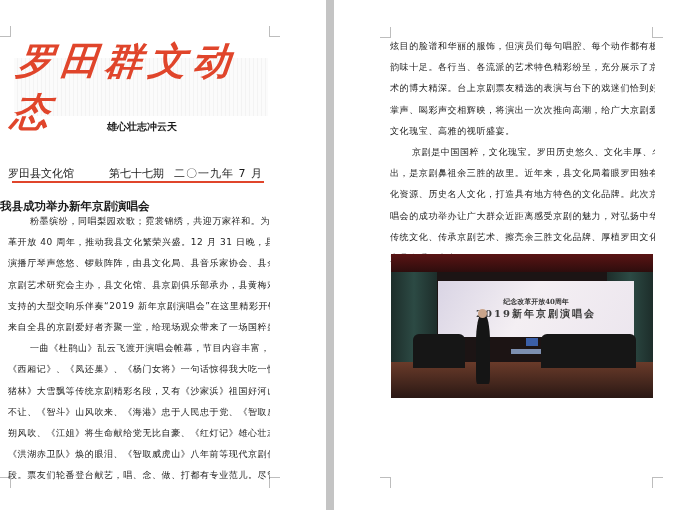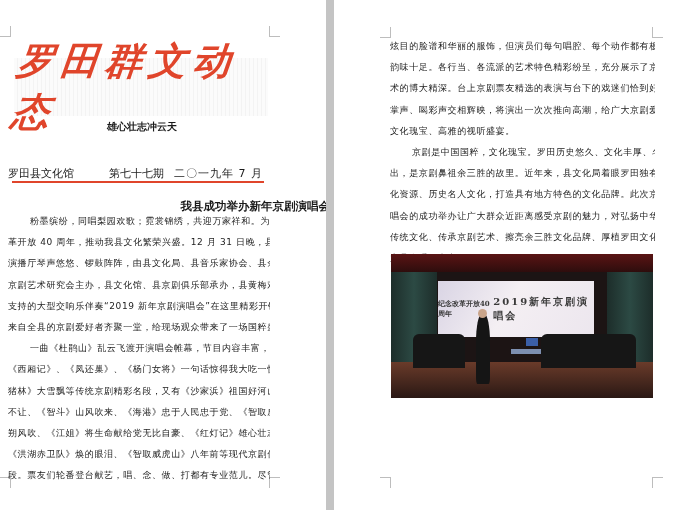--- a/index.html
+++ b/index.html
@@ -30,38 +30,38 @@
     color:#e0452b; font-size:38px; letter-spacing:6px; transform:skewX(-6deg);
   }
   .issue-total { position:absolute; left:0; width:284px; top:120px; text-align:center; font-size:10px; font-weight:bold; }
   .info-row { position:absolute; left:8px; top:158px; font-size:10px; width:300px; height:14px; }
   .info-row span { position:absolute; top:8px; white-space:nowrap; }
   .info-org { left:0; font-size:11px; }
   .info-issue { left:101px; font-size:11px; }
   .info-date { left:166px; font-size:11px; letter-spacing:1px; }
   .red-rule { position:absolute; left:12px; top:181px; width:252px; height:2px; background:#e0452b; }
 
-  .article-title { position:absolute; left:0; width:330px; top:199px; text-align:right; font-family:"DejaVu Serif", serif; font-weight:bold; font-size:11.5px; }
+  .article-title { position:absolute; left:0; width:330px; top:199px; text-align:left; font-family:"DejaVu Serif", serif; font-weight:bold; font-size:11.5px; }
 
   .body-text { position:absolute; font-size:9px; line-height:21.2px; letter-spacing:0.6px; color:#222; white-space:nowrap; }
   .body-left { left:8px; top:211px; width:262px; }
   .body-right { left:390px; top:36px; width:265px; }
   .body-text .ln { display:block; height:21.2px; overflow:hidden; }
   .ind { padding-left:22px; }
 
   .photo {
     position:absolute; left:391px; top:254px; width:262px; height:144px;
     background:#1c1414; overflow:hidden;
   }
   .photo .curtain { position:absolute; left:0; top:0; width:100%; height:18px; background:linear-gradient(#5a1414,#2e0d0d); }
   .photo .curtain-side { position:absolute; top:18px; width:46px; height:100px; background:linear-gradient(90deg,#1d2d2a,#2c4a44,#1d2d2a); }
   .photo .screen {
-    position:absolute; left:47px; top:27px; width:156px; height:56px;
+    position:absolute; left:47px; top:27px; width:196px; height:56px;
     background:linear-gradient(120deg,#d9d4e4,#f4eff3 45%,#ece6ee);
-    display:flex; flex-direction:row; align-items:center; justify-content:center;
+    display:flex; flex-direction:column; align-items:center; justify-content:center;
   }
   .photo .screen .s1 { font-family:"DejaVu Serif", serif; font-size:7px; font-weight:bold; color:#3a3a3a; }
   .photo .screen .s2 { font-family:"DejaVu Serif", serif; font-size:10px; font-weight:bold; color:#3a3a3a; letter-spacing:2px; }
   .photo .stage { position:absolute; left:0; top:108px; width:100%; height:36px; background:linear-gradient(#6a3b2a,#2a1814); }
   .photo .person { position:absolute; background:#141414; border-radius:40% 40% 10% 10%; }
   .photo .singer { left:85px; top:60px; width:14px; height:70px; background:#151515; }
   .photo .singer-head { left:87px; top:55px; width:9px; height:9px; border-radius:50%; background:#c9a48a; }
   .photo .band { position:absolute; top:80px; height:34px; background:#161616; border-radius:6px 6px 0 0; }
   .photo .keyboard { position:absolute; left:120px; top:95px; width:30px; height:5px; background:#7d8fb0; }
   .photo .monitor { position:absolute; left:135px; top:84px; width:12px; height:8px; background:#3b5fa8; }

